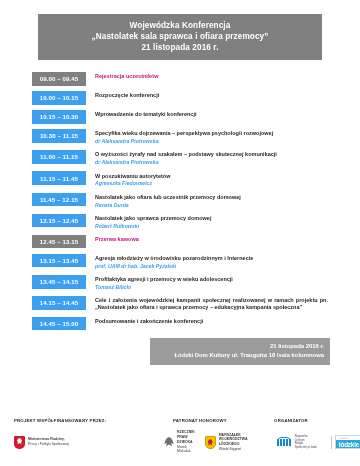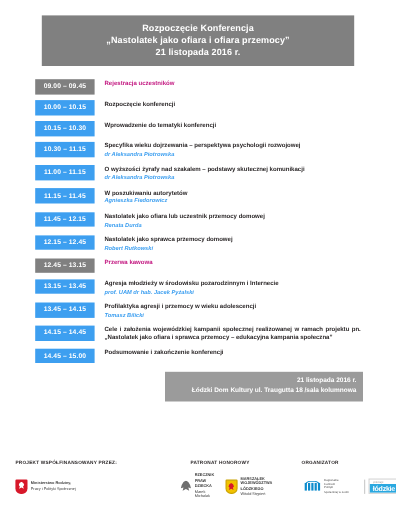--- a/index.html
+++ b/index.html
@@ -271,22 +271,22 @@
     position: absolute;
     left: 0; right: 0; bottom: 0;
     height: 8.4px;
     background: #2aa8e0;
   }
 </style>
 </head>
 <body>
 
 <div class="header-band">
-  <div class="header-line">Rozpoczęcie Konferencja</div>
-  <div class="header-line">„Nastolatek jako ofiara i ofiara przemocy”</div>
+  <div class="header-line">Wojewódzka Konferencja</div>
+  <div class="header-line">„Nastolatek sala sprawca i ofiara przemocy”</div>
   <div class="header-line">21 listopada 2016 r.</div>
 </div>
 
 <div class="schedule">
     <div class="row is-break">
       <div class="time-badge">09.00 – 09.45</div>
       <div class="row-body">
         <div class="row-title">Rejestracja uczestników</div>
       </div>
     </div>

